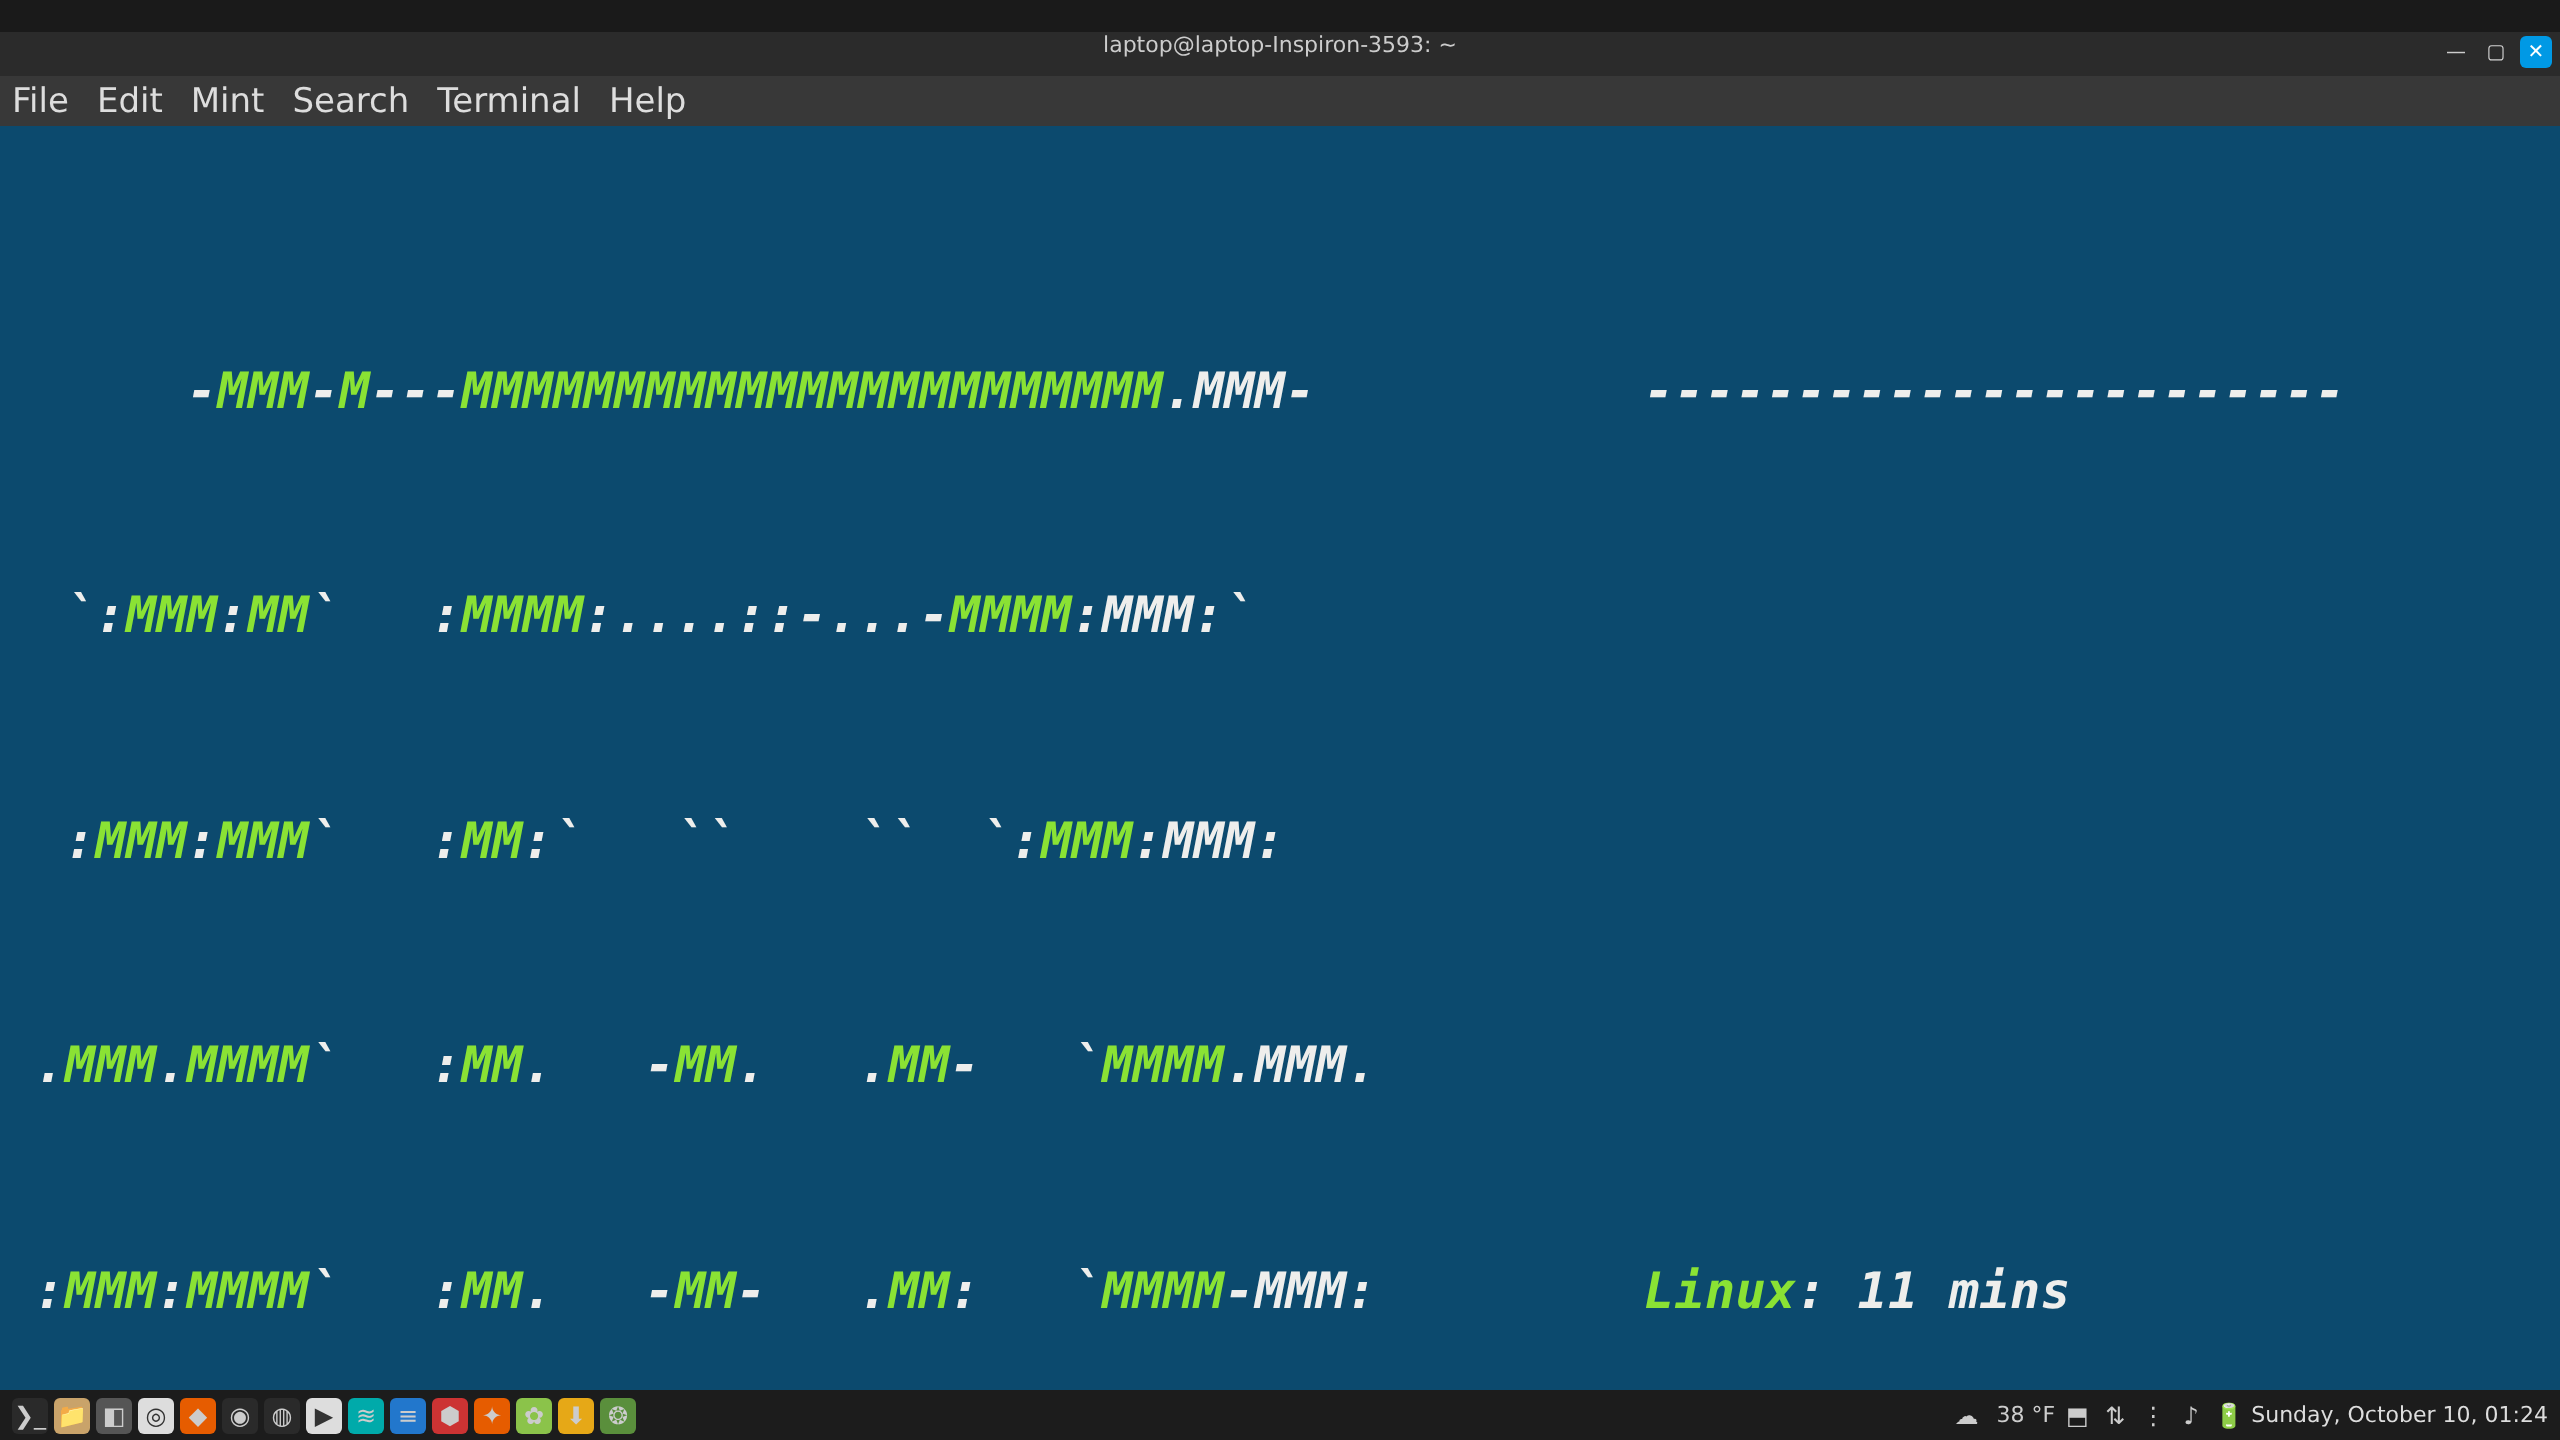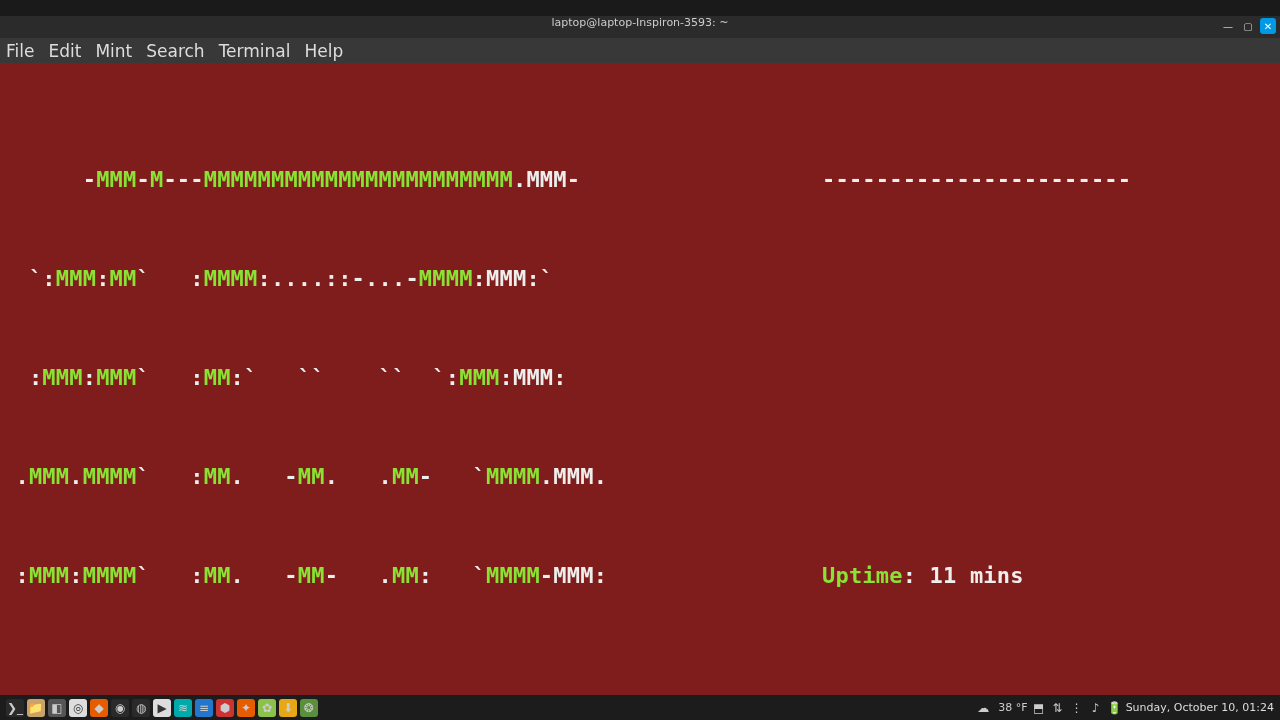--- a/index.html
+++ b/index.html
@@ -2,21 +2,21 @@
 <html><head>
 <meta charset="utf-8">
 <style>
   html,body{margin:0;padding:0;width:1280px;height:720px;overflow:hidden;background:#1a1a1a;font-family:"DejaVu Sans",sans-serif;}
   .titlebar{height:22px;background:#2b2b2b;color:#ccc;font-size:11px;display:flex;align-items:flex-start;justify-content:center;position:relative;margin-top:16px;}
   .titlebar .wbtns{position:absolute;right:4px;top:2px;display:flex;gap:4px;}
   .wbtn{width:16px;height:16px;display:flex;align-items:center;justify-content:center;font-size:10px;color:#ccc;}
   .wbtn.close{background:#0099e5;border-radius:3px;color:#fff;}
   .menubar{height:25px;background:#383838;color:#ddd;font-size:17px;display:flex;align-items:center;padding:0 6px;gap:14px;}
   .menubar span{cursor:default;}
-  .term{background:#7f1d1d;color:#eee;font-family:"DejaVu Sans Mono","Liberation Mono",monospace;font-size:22px;line-height:1.5;height:648px;overflow:hidden;padding:1px 2px 0 2px;white-space:pre;letter-spacing:0.2px;}
+  .term{background:#0c4a6e;color:#eee;font-family:"DejaVu Sans Mono","Liberation Mono",monospace;font-size:25px;line-height:1.5;height:648px;overflow:hidden;padding:1px 2px 0 2px;white-space:pre;letter-spacing:0.2px;font-style:italic;}
   .term .row{display:flex;}
   .term .logo{width:820px;flex:0 0 820px;}
   .term .info{flex:1 1 auto;overflow:hidden;}
   .g{color:#8ae234;font-weight:bold;}
   .gb{color:#8ae234;font-weight:bold;}
   .w{color:#eeeeec;font-weight:bold;}
   .panel{position:absolute;left:0;right:0;bottom:0;height:25px;background:#1c1c1c;color:#ccc;font-size:11px;display:flex;align-items:center;justify-content:space-between;padding:0 6px;}
   .panel .tray-left,.panel .tray-right{display:flex;align-items:center;gap:3px;}
   .panel .ico{width:18px;height:18px;border-radius:3px;display:flex;align-items:center;justify-content:center;font-size:12px;}
   .panel .temp{color:#ccc;font-size:11px;margin-left:4px;}
@@ -60,21 +60,21 @@
     <div class="logo"><span class="w">  `:</span><span class="g">MMM</span><span class="w">:</span><span class="g">MM</span><span class="w">`   :</span><span class="g">MMMM</span><span class="w">:....::-...-</span><span class="g">MMMM</span><span class="w">:</span><span class="w">MMM</span><span class="w">:`</span></div>
   </div>
   <div class="row">
     <div class="logo"><span class="w">  :</span><span class="g">MMM</span><span class="w">:</span><span class="g">MMM</span><span class="w">`   :</span><span class="g">MM</span><span class="w">:`   ``    ``  `:</span><span class="g">MMM</span><span class="w">:</span><span class="w">MMM</span><span class="w">:</span></div>
   </div>
   <div class="row">
     <div class="logo"><span class="w"> .</span><span class="g">MMM</span><span class="w">.</span><span class="g">MMMM</span><span class="w">`   :</span><span class="g">MM</span><span class="w">.   -</span><span class="g">MM</span><span class="w">.   .</span><span class="g">MM</span><span class="w">-   `</span><span class="g">MMMM</span><span class="w">.</span><span class="w">MMM</span><span class="w">.</span></div>
   </div>
   <div class="row">
     <div class="logo"><span class="w"> :</span><span class="g">MMM</span><span class="w">:</span><span class="g">MMMM</span><span class="w">`   :</span><span class="g">MM</span><span class="w">.   -</span><span class="g">MM</span><span class="w">-   .</span><span class="g">MM</span><span class="w">:   `</span><span class="g">MMMM</span><span class="w">-</span><span class="w">MMM</span><span class="w">:</span></div>
-    <div class="info"><span class="gb">Uptime</span><span class="w">: </span><span class="w">11 mins</span></div>
+    <div class="info"><span class="gb">Linux</span><span class="w">: </span><span class="w">11 mins</span></div>
   </div>
   
   
   
   
   
   
   
   
   

